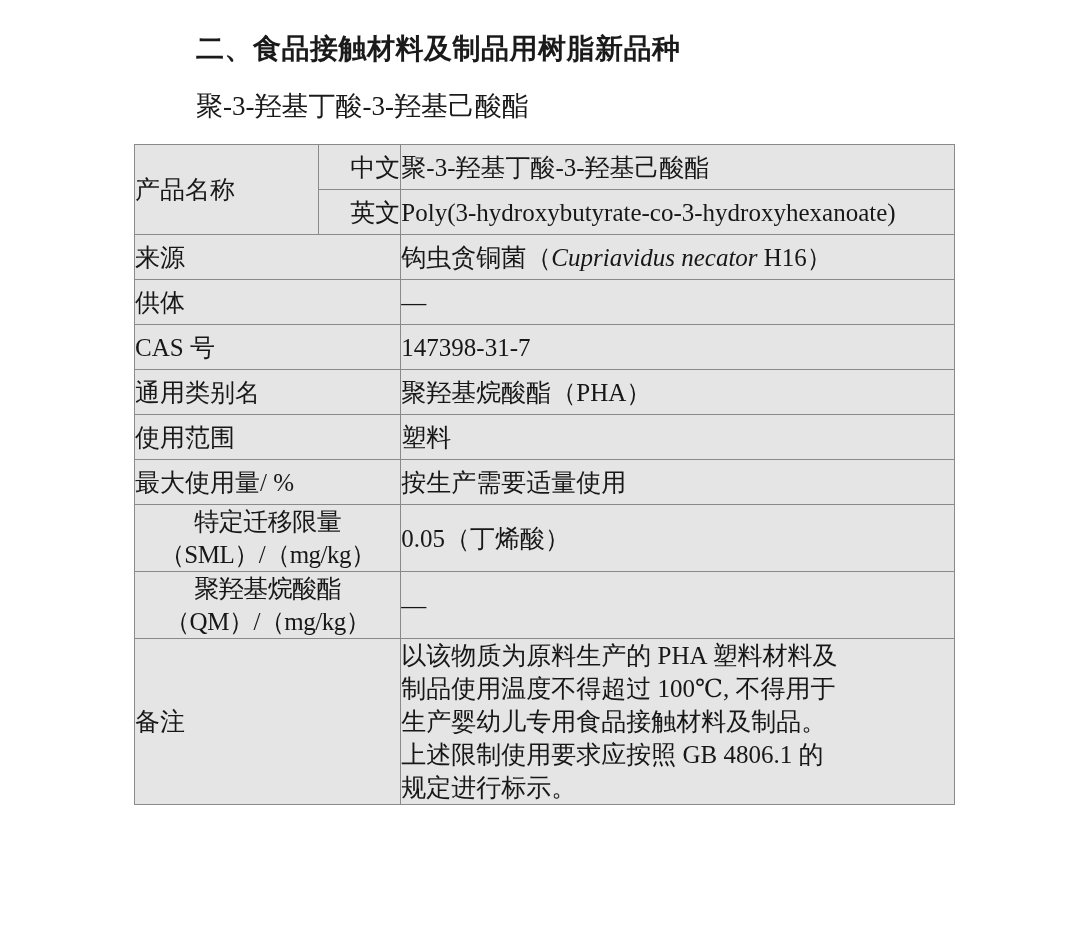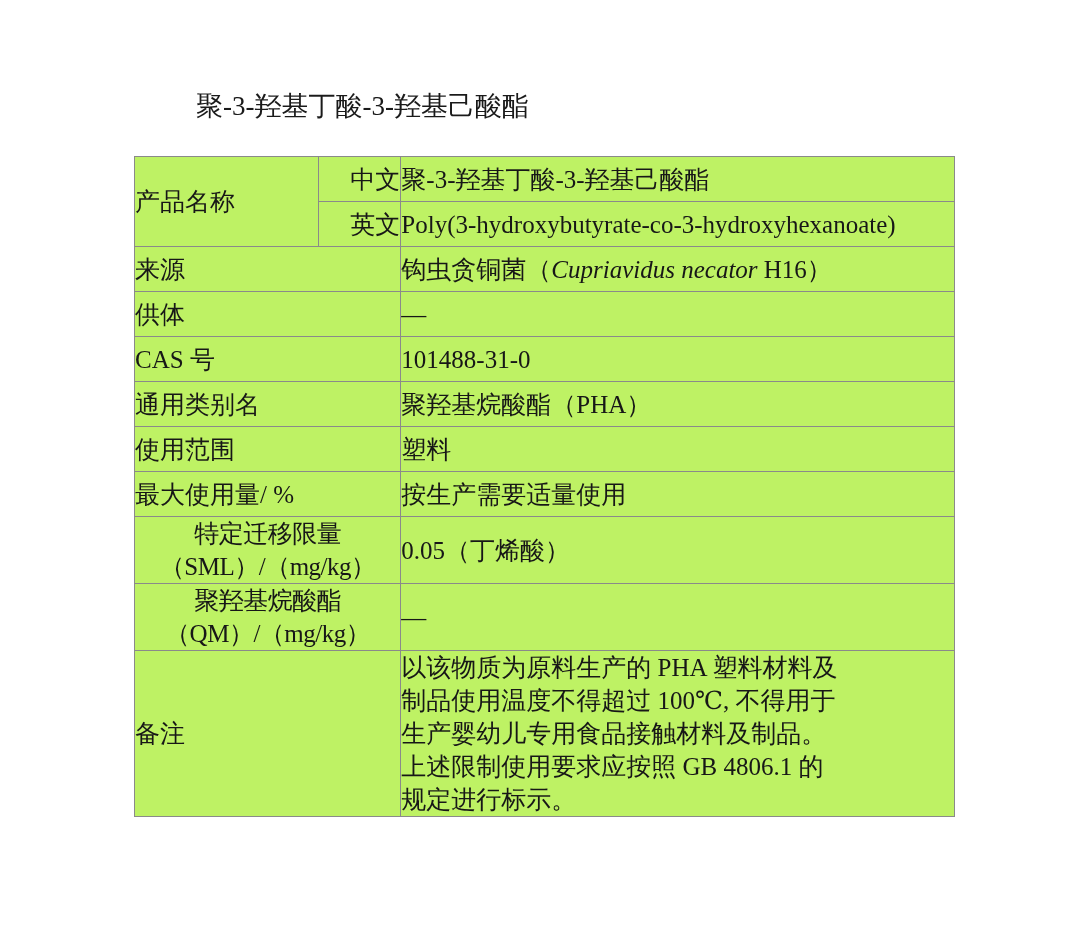--- a/index.html
+++ b/index.html
@@ -40,25 +40,25 @@
     font-size: 27px;
     font-weight: normal;
     white-space: nowrap;
     line-height: 1.2;
   }
 
   
   .spec-table {
     position: absolute;
     left: 134px;
-    top: 156px;
+    top: 144px;
     width: 821px;
     border-collapse: collapse;
     table-layout: fixed;
-    background: #bef264;
+    background: #e5e5e5;
   }
   .spec-table td {
     border: 1px solid #8a8a8a;
     padding: 0;
     vertical-align: middle;
     font-size: 25px;
     line-height: 1.32;
     color: #171717;
   }
   .cell-pad {
@@ -120,20 +120,21 @@
   }
   .upr {
     font-style: normal;
   }
 </style>
 </head>
 <body>
 
 <div class="page">
 
+  <div class="heading-main">二、食品接触材料及制品用树脂新品种</div>
 
   <div class="heading-sub">聚-3-羟基丁酸-3-羟基己酸酯</div>
 
   <table class="spec-table">
     <colgroup>
       <col class="col-label">
       <col class="col-sub">
       <col class="col-value">
     </colgroup>
     <tbody>
@@ -154,21 +155,21 @@
         <td class="value-cell cell-pad"><span>钩虫贪铜菌（</span><span class="ital">Cupriavidus necator</span><span class="upr"> H16）</span></td>
       </tr>
 
       <tr class="row-h">
         <td colspan="2" class="label-cell cell-pad">供体</td>
         <td class="value-cell cell-pad dash">—</td>
       </tr>
 
       <tr class="row-h">
         <td colspan="2" class="label-cell cell-pad">CAS  号</td>
-        <td class="value-cell cell-pad">101488-31-0</td>
+        <td class="value-cell cell-pad">147398-31-7</td>
       </tr>
 
       <tr class="row-h">
         <td colspan="2" class="label-cell cell-pad">通用类别名</td>
         <td class="value-cell cell-pad">聚羟基烷酸酯（PHA）</td>
       </tr>
 
       <tr class="row-h">
         <td colspan="2" class="label-cell cell-pad">使用范围</td>
         <td class="value-cell cell-pad">塑料</td>

